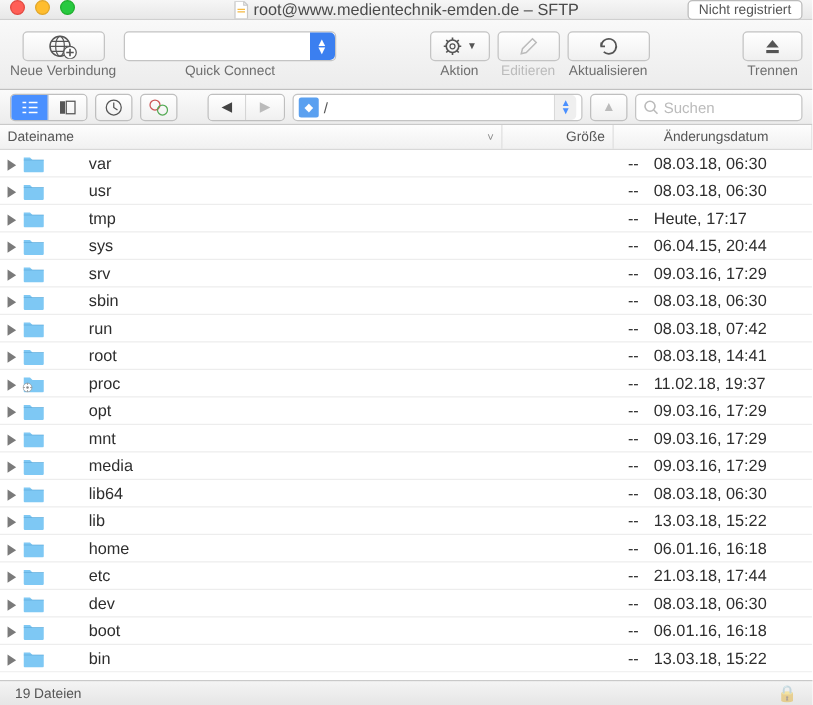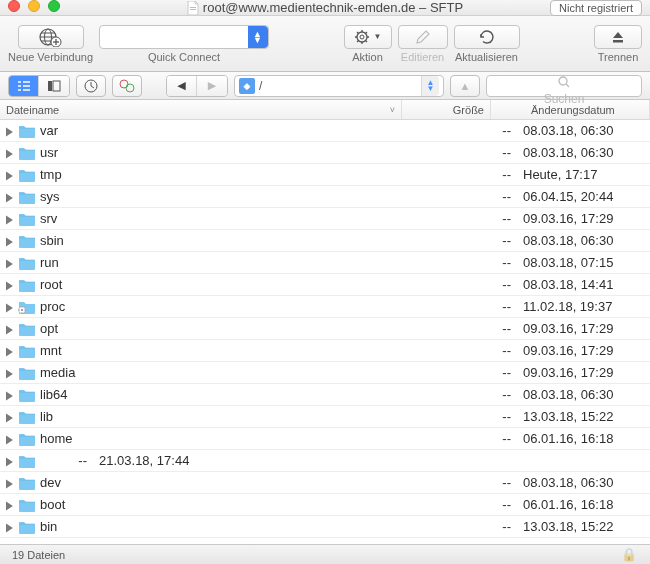--- a/index.html
+++ b/index.html
@@ -31,36 +31,36 @@
 .navbar { height: 28px; background: linear-gradient(#fbfbfb,#ececec); border-bottom: 1px solid #c9c9c9; display: flex; align-items: center; padding: 0 8px; gap: 6px; }
 .seg { display: flex; border: 1px solid #bfbfbf; border-radius: 4px; overflow: hidden; height: 22px; }
 .seg-btn { width: 30px; display: flex; align-items: center; justify-content: center; background: linear-gradient(#fff,#f0f0f0); border-right: 1px solid #d5d5d5; }
 .seg-btn:last-child { border-right: none; }
 .seg-btn.active { background: #4a90ff; color: #fff; }
 .seg-btn.single { border-radius: 4px; border: 1px solid #bfbfbf; }
 .path-input { flex: 1; height: 22px; background: #fff; border: 1px solid #c4c4c4; border-radius: 4px; display: flex; align-items: center; padding: 0 4px; gap: 4px; position: relative; }
 .path-drive { width: 16px; height: 16px; background: #5aa0f0; border-radius: 2px; display: flex; align-items: center; justify-content: center; font-size: 9px; color: #fff; }
 .path-text { font-size: 12px; color: #555; flex: 1; }
 .path-select { width: 18px; height: 100%; background: #efefef; border-left: 1px solid #d9d9d9; border-radius: 0 4px 4px 0; display: flex; flex-direction: column; align-items: center; justify-content: center; font-size: 8px; color: #4a90ff; line-height: 6px; }
-.search-box { width: 156px; height: 22px; border: 1px solid #c4c4c4; border-radius: 4px; background: #fff; display: flex; align-items: center; padding: 0 6px; gap: 4px; color: #bbb; font-size: 12px; flex-direction: column; }
+.search-box { width: 134px; height: 22px; border: 1px solid #c4c4c4; border-radius: 4px; background: #fff; display: flex; align-items: center; padding: 0 6px; gap: 4px; color: #bbb; font-size: 12px; }
 
 
 .table-header { height: 20px; background: linear-gradient(#fdfdfd,#f1f1f1); border-bottom: 1px solid #d8d8d8; display: flex; align-items: center; font-size: 11px; color: #555; gap: 34px; }
 .th { border-right: 1px solid #e0e0e0; padding: 0 6px; display: flex; align-items: center; height: 100%; }
 .th-name { flex: 1; justify-content: space-between; }
 .th-size { width: 55px; justify-content: flex-end; }
 .th-date { width: 125px; }
 .sort-caret { font-size: 9px; color: #888; }
 
 
 .file-list { height: 418px; overflow: hidden; }
 .row { height: 22px; display: flex; align-items: center; border-bottom: 1px solid #ededed; padding: 0 6px; }
 .disclosure { width: 10px; font-size: 9px; color: #7a7a7a; transform: scaleY(1.3); }
 .folder-icon { width: 18px; height: 14px; margin: 0 4px 0 2px; }
-.fname { flex: 1; font-size: 13px; color: #2e2e2e; }
+.fname { flex: 1; font-size: 13px; color: #2e2e2e; margin-left: 31px; }
 .fsize { width: 55px; text-align: right; padding-right: 8px; font-size: 13px; color: #2e2e2e; }
 .fdate { width: 125px; font-size: 13px; color: #2e2e2e; padding-left: 4px; }
 
 
 .statusbar { height: 20px; background: linear-gradient(#f4f4f4,#e6e6e6); border-top: 1px solid #c9c9c9; display: flex; align-items: center; padding: 0 12px; font-size: 11px; color: #555; position: absolute; bottom: 0; width: 100%; }
 .lock-icon { margin-left: auto; opacity: 0.4; font-size: 13px; }
 
 svg { display: block; }
 </style>
 </head>
@@ -342,21 +342,21 @@
     <div class="row">
       <span class="disclosure">▶</span>
       <span class="folder-icon">
         <svg width="18" height="14" viewBox="0 0 18 14">
           <path d="M1 2h5l2 2h9v9a1 1 0 0 1-1 1H2a1 1 0 0 1-1-1z" fill="#7ec8f4"></path>
           <path d="M1 4h16" stroke="#5aa8d8" stroke-width="0.5"></path>
         </svg>
       </span>
       <span class="fname">run</span>
       <span class="fsize">--</span>
-      <span class="fdate">08.03.18, 07:15</span>
+      <span class="fdate">08.03.18, 07:42</span>
     </div>
     <div class="row">
       <span class="disclosure">▶</span>
       <span class="folder-icon">
         <svg width="18" height="14" viewBox="0 0 18 14">
           <path d="M1 2h5l2 2h9v9a1 1 0 0 1-1 1H2a1 1 0 0 1-1-1z" fill="#7ec8f4"></path>
           <path d="M1 4h16" stroke="#5aa8d8" stroke-width="0.5"></path>
         </svg>
       </span>
       <span class="fname">root</span>
@@ -455,20 +455,21 @@
       <span class="fdate">06.01.16, 16:18</span>
     </div>
     <div class="row">
       <span class="disclosure">▶</span>
       <span class="folder-icon">
         <svg width="18" height="14" viewBox="0 0 18 14">
           <path d="M1 2h5l2 2h9v9a1 1 0 0 1-1 1H2a1 1 0 0 1-1-1z" fill="#7ec8f4"></path>
           <path d="M1 4h16" stroke="#5aa8d8" stroke-width="0.5"></path>
         </svg>
       </span>
+      <span class="fname">etc</span>
       <span class="fsize">--</span>
       <span class="fdate">21.03.18, 17:44</span>
     </div>
     <div class="row">
       <span class="disclosure">▶</span>
       <span class="folder-icon">
         <svg width="18" height="14" viewBox="0 0 18 14">
           <path d="M1 2h5l2 2h9v9a1 1 0 0 1-1 1H2a1 1 0 0 1-1-1z" fill="#7ec8f4"></path>
           <path d="M1 4h16" stroke="#5aa8d8" stroke-width="0.5"></path>
         </svg>

